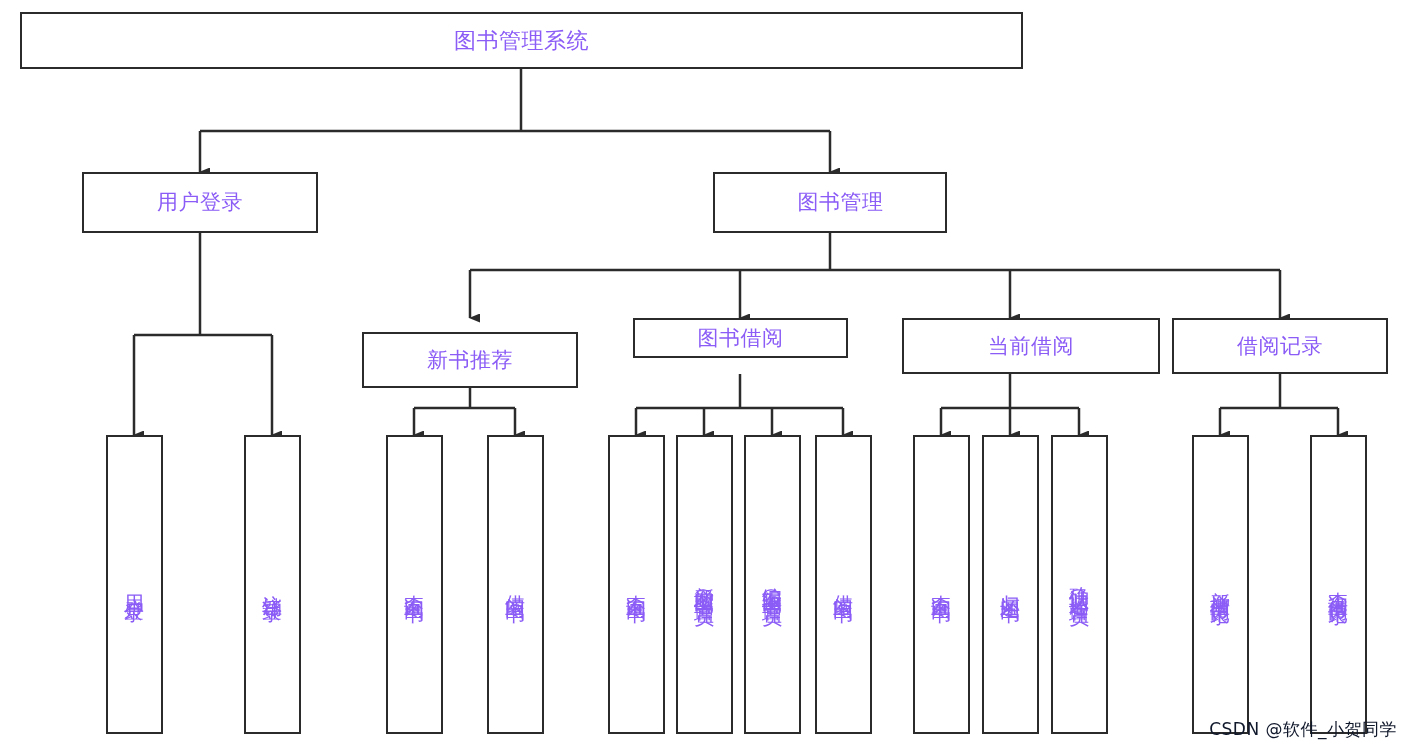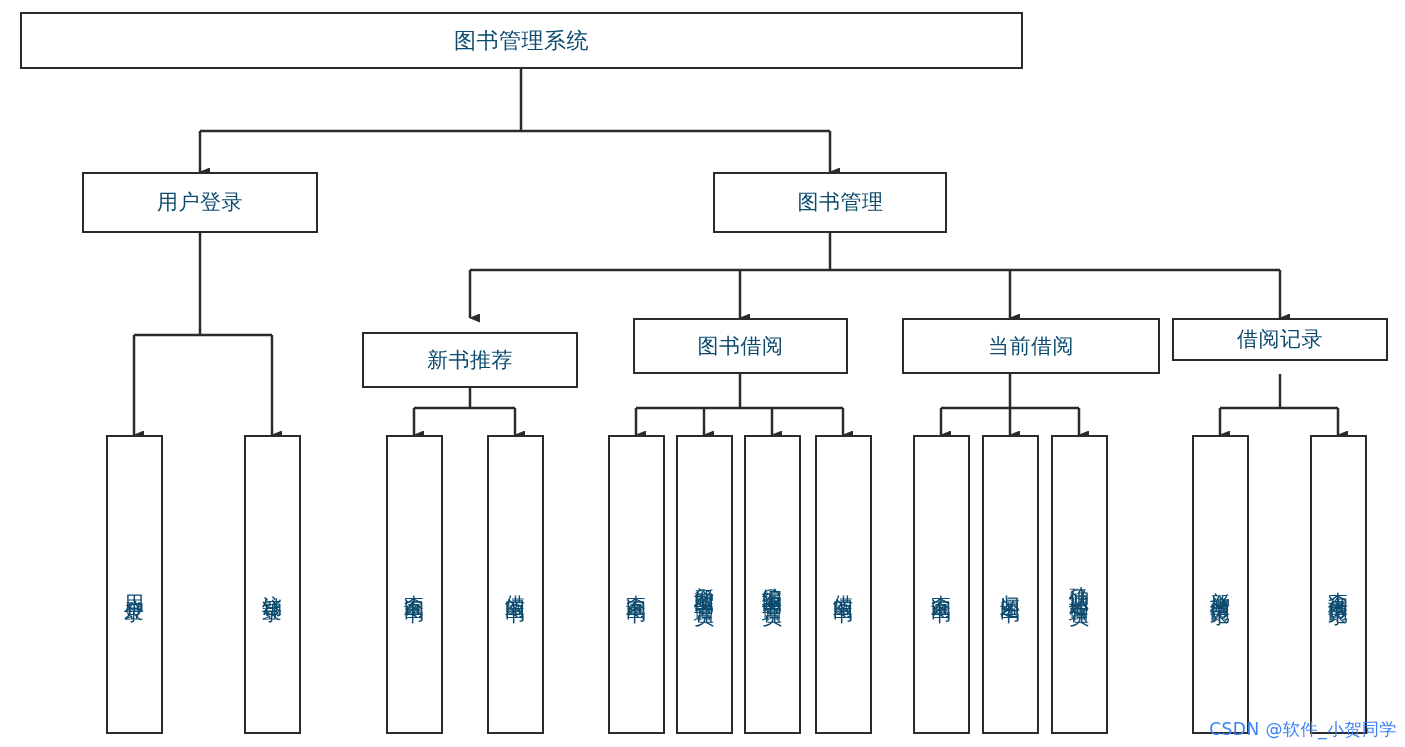--- a/index.html
+++ b/index.html
@@ -27,21 +27,21 @@
     pointer-events: none;
   }
   .node {
     position: absolute;
     box-sizing: border-box;
     background: #ffffff;
     border: 2.5px solid #2b2b2b;
     display: flex;
     align-items: center;
     justify-content: center;
-    color: #0c4a6e;
+    color: #8b5cf6;
     text-align: center;
   }
   .node.horiz {
     font-size: 21px;
     line-height: 1.15;
     letter-spacing: 0.5px;
   }
   .node.root {
     font-size: 22px;
   }
@@ -62,21 +62,21 @@
   }
   .htext {
     white-space: nowrap;
     display: block;
   }
   #watermark {
     position: absolute;
     right: 8px;
     bottom: 6px;
     font-size: 17px;
-    color: #3b82f6;
+    color: #0f172a;
     letter-spacing: 0.5px;
     white-space: nowrap;
     user-select: none;
   }
 </style>
 </head>
 <body>
 
 <div id="canvas">
 
@@ -134,29 +134,29 @@
     </div>
 
     <div class="node horiz" id="node-l2-1" style="left: 713px; top: 172px; width: 234px; height: 61px; padding-left: 21px;">
       <span class="htext">图书管理</span>
     </div>
 
     <div class="node horiz" id="node-l3-0" style="left: 362px; top: 332px; width: 216px; height: 56px;">
       <span class="htext">新书推荐</span>
     </div>
 
-    <div class="node horiz" id="node-l3-1" style="left: 633px; top: 318px; width: 215px; height: 56px; text-align: center;">
+    <div class="node horiz" id="node-l3-1" style="left: 633px; top: 318px; width: 215px; height: 40px; text-align: center;">
       <span class="htext">图书借阅</span>
     </div>
 
     <div class="node horiz" id="node-l3-2" style="left: 902px; top: 318px; width: 258px; height: 56px;">
       <span class="htext">当前借阅</span>
     </div>
 
-    <div class="node horiz" id="node-l3-3" style="left: 1172px; top: 318px; width: 216px; height: 43px; align-items: center;">
+    <div class="node horiz" id="node-l3-3" style="left: 1172px; top: 318px; width: 216px; height: 56px; align-items: center;">
       <span class="htext">借阅记录</span>
     </div>
 
     <div class="node leaf" id="node-leaf-0" style="left: 106px; top: 435px; width: 57px; height: 299px;">
       <span class="vtext">用户登录</span>
     </div>
 
     <div class="node leaf" id="node-leaf-1" style="left: 244px; top: 435px; width: 57px; height: 299px;">
       <span class="vtext">注销登录</span>
     </div>

